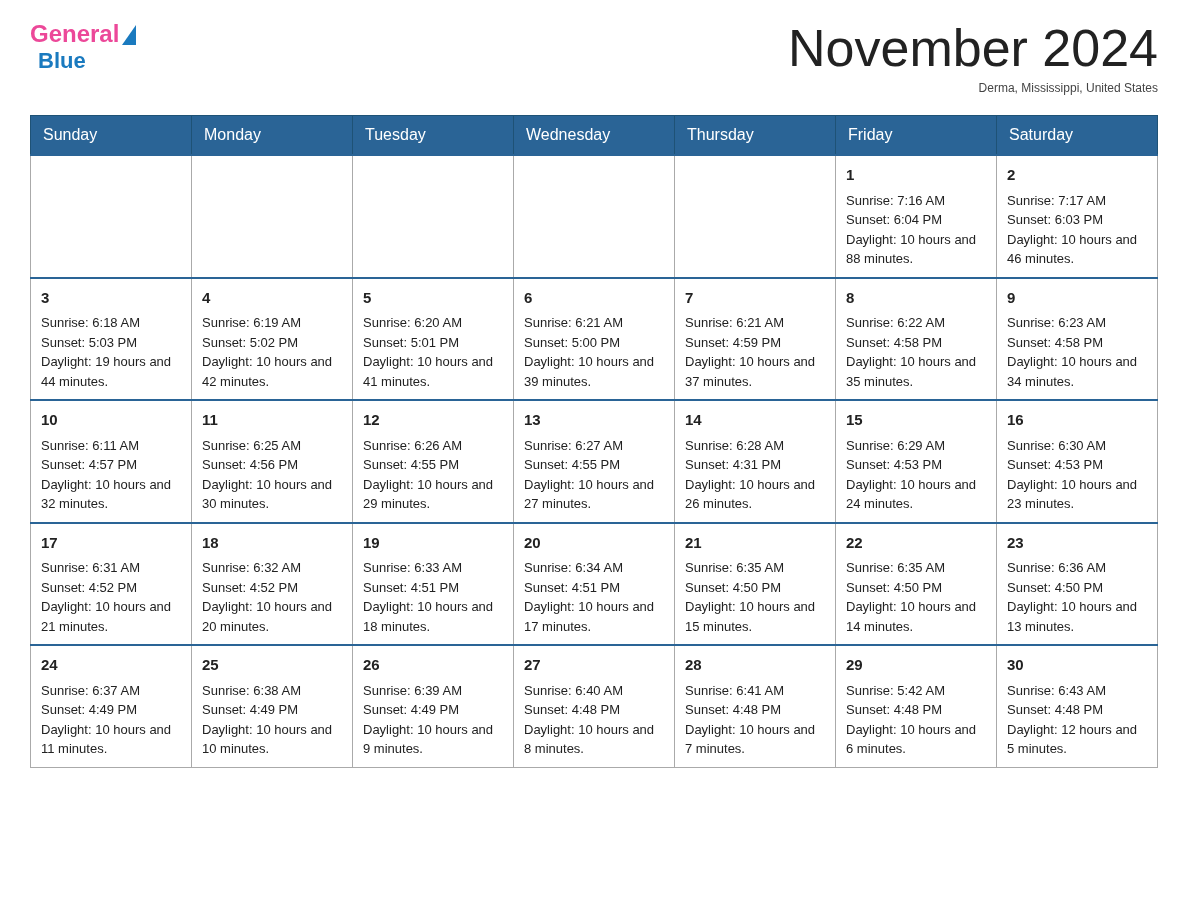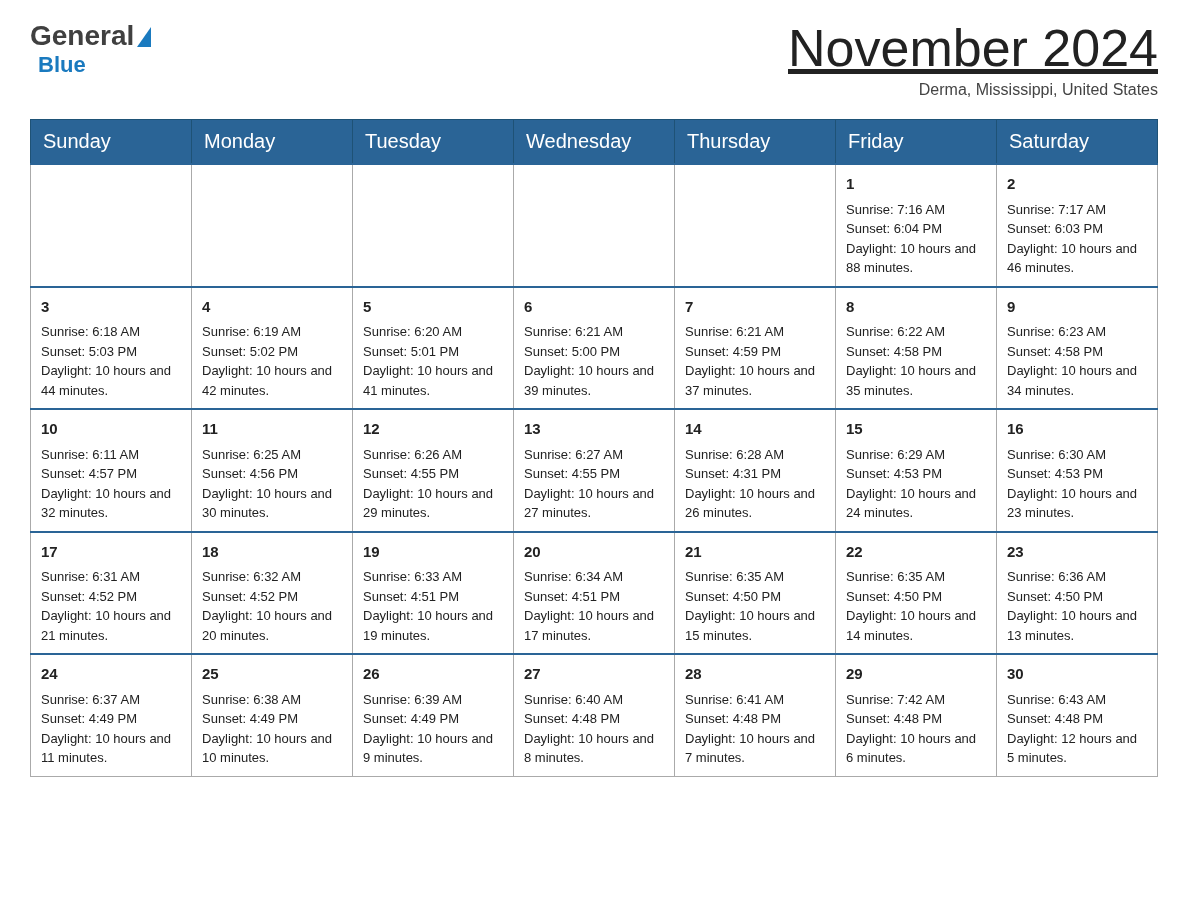--- a/index.html
+++ b/index.html
@@ -10,49 +10,48 @@
       min-height: 918px;
       padding: 20px 30px;
     }
     .header {
       display: flex;
       justify-content: space-between;
       align-items: flex-start;
       margin-bottom: 20px;
     }
     .logo-text-general {
-      font-size: 28px;
+      font-size: 24px;
       font-weight: bold;
-      color: #404040;
+      color: #ec4899;
     }
     .title-section {
       text-align: right;
     }
     .month-title {
       font-size: 52px;
       font-weight: normal;
       color: #222;
       line-height: 1.1;
-      text-decoration: underline;
     }
     .location {
-      font-size: 16px;
+      font-size: 12px;
       color: #444;
       margin-top: 4px;
     }
     .calendar {
       width: 100%;
       border-collapse: collapse;
     }
     .calendar th {
       background-color: #2a6496;
       color: #fff;
       padding: 10px 12px;
       text-align: left;
-      font-size: 20px;
+      font-size: 16px;
       font-weight: normal;
       border: 1px solid #1e5276;
     }
     .calendar td {
       border: 1px solid #aaa;
       vertical-align: top;
       padding: 8px 10px;
       width: calc(100% / 7);
       min-height: 100px;
       font-size: 13px;
@@ -143,21 +142,21 @@
           <div>Sunrise: 7:17 AM</div>
           <div>Sunset: 6:03 PM</div>
           <div>Daylight: 10 hours and 46 minutes.</div>
         </td>
       </tr>
       <tr>
         <td>
           <span class="day-number">3</span>
           <div>Sunrise: 6:18 AM</div>
           <div>Sunset: 5:03 PM</div>
-          <div>Daylight: 10 hours and 44 minutes.</div>
+          <div>Daylight: 19 hours and 44 minutes.</div>
         </td>
         <td>
           <span class="day-number">4</span>
           <div>Sunrise: 6:19 AM</div>
           <div>Sunset: 5:02 PM</div>
           <div>Daylight: 10 hours and 42 minutes.</div>
         </td>
         <td>
           <span class="day-number">5</span>
           <div>Sunrise: 6:20 AM</div>
@@ -243,21 +242,21 @@
         <td>
           <span class="day-number">18</span>
           <div>Sunrise: 6:32 AM</div>
           <div>Sunset: 4:52 PM</div>
           <div>Daylight: 10 hours and 20 minutes.</div>
         </td>
         <td>
           <span class="day-number">19</span>
           <div>Sunrise: 6:33 AM</div>
           <div>Sunset: 4:51 PM</div>
-          <div>Daylight: 10 hours and 19 minutes.</div>
+          <div>Daylight: 10 hours and 18 minutes.</div>
         </td>
         <td>
           <span class="day-number">20</span>
           <div>Sunrise: 6:34 AM</div>
           <div>Sunset: 4:51 PM</div>
           <div>Daylight: 10 hours and 17 minutes.</div>
         </td>
         <td>
           <span class="day-number">21</span>
           <div>Sunrise: 6:35 AM</div>
@@ -303,21 +302,21 @@
           <div>Daylight: 10 hours and 8 minutes.</div>
         </td>
         <td>
           <span class="day-number">28</span>
           <div>Sunrise: 6:41 AM</div>
           <div>Sunset: 4:48 PM</div>
           <div>Daylight: 10 hours and 7 minutes.</div>
         </td>
         <td>
           <span class="day-number">29</span>
-          <div>Sunrise: 7:42 AM</div>
+          <div>Sunrise: 5:42 AM</div>
           <div>Sunset: 4:48 PM</div>
           <div>Daylight: 10 hours and 6 minutes.</div>
         </td>
         <td>
           <span class="day-number">30</span>
           <div>Sunrise: 6:43 AM</div>
           <div>Sunset: 4:48 PM</div>
           <div>Daylight: 12 hours and 5 minutes.</div>
         </td>
       </tr>

